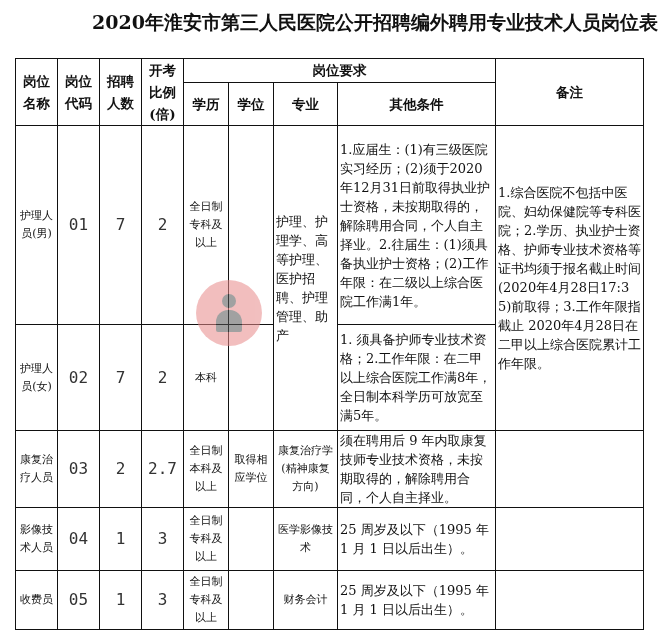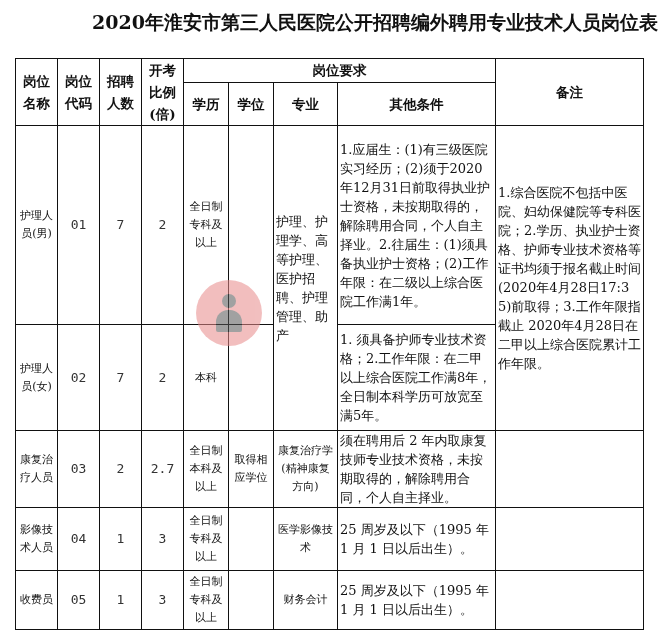--- a/index.html
+++ b/index.html
@@ -6,21 +6,21 @@
   body { width:658px; height:644px; position:relative; overflow:hidden;
          font-family:"DejaVu Serif", "Liberation Serif", serif; color:#111; }
   .title { position:absolute; left:0; top:10px; width:658px; text-align:right;
            font-size:19px; font-weight:bold; letter-spacing:0px; color:#111; }
   table { position:absolute; left:15px; top:58px; border-collapse:collapse;
           table-layout:fixed; width:628px; }
   td, th { border:1.5px solid #111; padding:0 2px; font-size:11px; line-height:18px;
            text-align:center; vertical-align:middle; word-break:break-all; }
   th { font-weight:bold; font-size:13.5px; line-height:22px; }
   td.left { text-align:left; padding:0 2px; font-size:13px; line-height:19px; }
-  td.num { font-family:"DejaVu Sans Mono","Liberation Mono", monospace; font-size:13px; color:#333; }
+  td.num { font-family:"DejaVu Sans Mono","Liberation Mono", monospace; font-size:16px; color:#333; }
   .watermark { position:absolute; left:196px; top:280px; width:260px; height:70px; pointer-events:none; opacity:0.55; }
   .wm-circle { position:absolute; left:0; top:0; width:66px; height:66px; border-radius:50%; background:#e88a8a; }
   .wm-person { position:absolute; left:20px; top:14px; width:26px; height:38px; }
   .wm-head { position:absolute; left:6px; top:0; width:14px; height:14px; border-radius:50%; background:#555; }
   .wm-body { position:absolute; left:0; top:16px; width:26px; height:22px; border-radius:12px 12px 2px 2px; background:#555; }
   .wm-text { position:absolute; left:74px; top:12px; font-size:36px; font-weight:bold; font-style:italic; color:#e55d5d;
              font-family:"DejaVu Sans","Liberation Sans", sans-serif; letter-spacing:2px; }
 </style>
 </head>
 <body>
@@ -76,21 +76,21 @@
     <td class="left">1. 须具备护师专业技术资格；2.工作年限：在二甲以上综合医院工作满8年，全日制本科学历可放宽至满5年。</td>
   </tr>
   <tr style="height:71px">
     <td>康复治疗人员</td>
     <td class="num">03</td>
     <td class="num">2</td>
     <td class="num">2.7</td>
     <td>全日制本科及以上</td>
     <td>取得相应学位</td>
     <td>康复治疗学(精神康复方向)</td>
-    <td class="left">须在聘用后 2 年内取康复技师专业技术资格，未按期取得的，解除聘用合同，个人自主择业。</td>
+    <td class="left">须在聘用后 9 年内取康复技师专业技术资格，未按期取得的，解除聘用合同，个人自主择业。</td>
     <td></td>
   </tr>
   <tr style="height:63px">
     <td>影像技术人员</td>
     <td class="num">04</td>
     <td class="num">1</td>
     <td class="num">3</td>
     <td>全日制专科及以上</td>
     <td></td>
     <td>医学影像技术</td>

